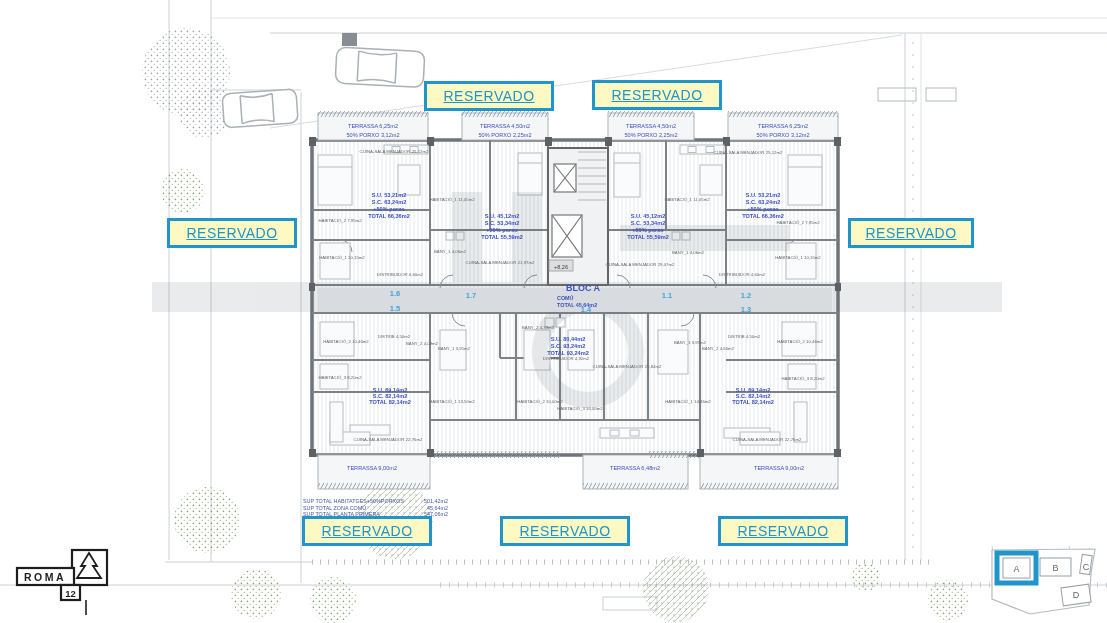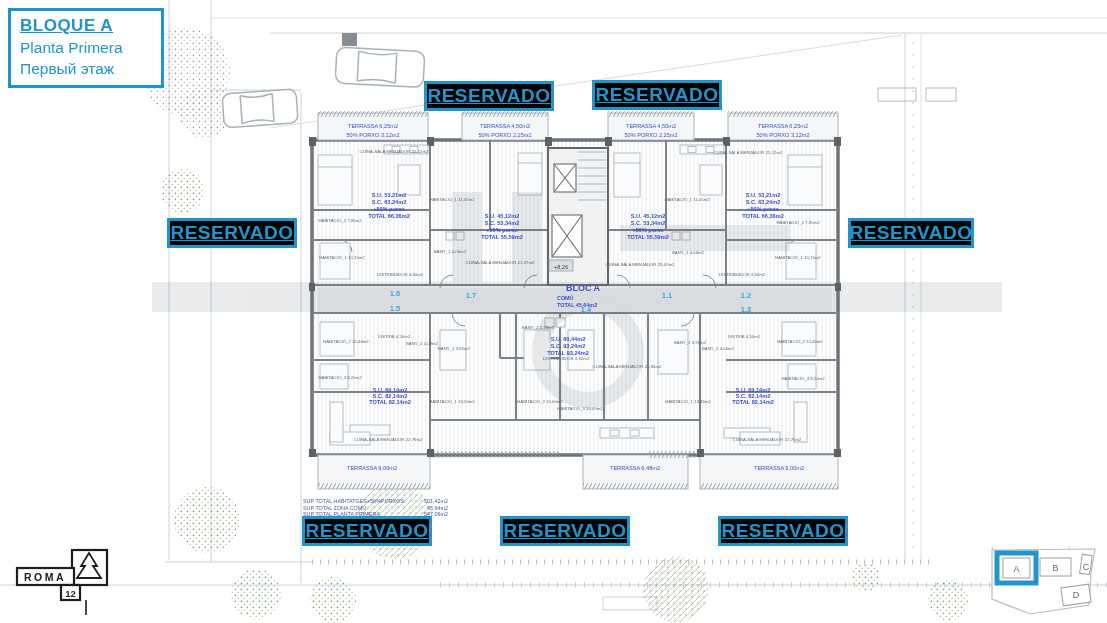--- a/index.html
+++ b/index.html
@@ -3,22 +3,22 @@
 <meta charset="utf-8">
 <style>
   html,body{margin:0;padding:0;background:#fff;}
   #stage{position:relative;width:1107px;height:623px;background:#fff;overflow:hidden;
          font-family:"Liberation Sans",sans-serif;}
   svg text{font-family:"Liberation Sans",sans-serif;}
   .titlebox{position:absolute;left:8px;top:8px;width:132px;border:3px solid #2095cc;
             background:#fff;padding:5px 9px 7px 9px;color:#2095cc;z-index:30;}
   .titlebox .t1{font-size:17px;font-weight:800;text-decoration:underline;letter-spacing:.5px;}
   .titlebox .t2,.titlebox .t3{font-size:15.5px;margin-top:3px;}
-  .reservado{position:absolute;border:3px solid #2095cc;background:#000000;color:#2095cc;
-             font-weight:700;font-size:19px;letter-spacing:.5px;text-decoration:underline;
+  .reservado{position:absolute;border:3px solid #2095cc;background:#fef9c3;color:#2095cc;
+             font-weight:400;font-size:14px;letter-spacing:.5px;text-decoration:underline;
              display:flex;align-items:center;justify-content:center;z-index:25;cursor:pointer;}
 </style>
 </head>
 <body>
 
 <div id="stage">
 
   <svg width="1107" height="623" viewBox="0 0 1107 623" style="position:absolute;left:0;top:0;">
     <defs>
       <pattern id="floor" width="4" height="4" patternUnits="userSpaceOnUse">
@@ -343,25 +343,20 @@
         <rect x="1081" y="555" width="10" height="19" transform="rotate(8 1086 564)" fill="#fff" stroke="#9aa0a6" stroke-width="1"></rect>
         <text x="1086" y="570" fill="#666" font-size="9" text-anchor="middle">C</text>
       </g>
       <g>
         <rect x="1062" y="586" width="28" height="18" transform="rotate(-8 1076 595)" fill="#fff" stroke="#9aa0a6" stroke-width="1"></rect>
         <text x="1076" y="598" fill="#666" font-size="9" text-anchor="middle">D</text>
       </g>
     </g>
   </svg>
 
-  <div class="titlebox">
-    <div class="t1">BLOQUE A</div>
-    <div class="t2">Planta Primera</div>
-    <div class="t3">Первый этаж</div>
-  </div>
 
   <div class="reservado" style="left:424px;top:81px;width:124px;height:24px;">RESERVADO</div>
   <div class="reservado" style="left:592px;top:80px;width:124px;height:24px;">RESERVADO</div>
   <div class="reservado" style="left:167px;top:218px;width:124px;height:24px;">RESERVADO</div>
   <div class="reservado" style="left:848px;top:218px;width:120px;height:24px;">RESERVADO</div>
   <div class="reservado" style="left:302px;top:516px;width:124px;height:24px;">RESERVADO</div>
   <div class="reservado" style="left:500px;top:516px;width:124px;height:24px;">RESERVADO</div>
   <div class="reservado" style="left:718px;top:516px;width:124px;height:24px;">RESERVADO</div>
 </div>
 

